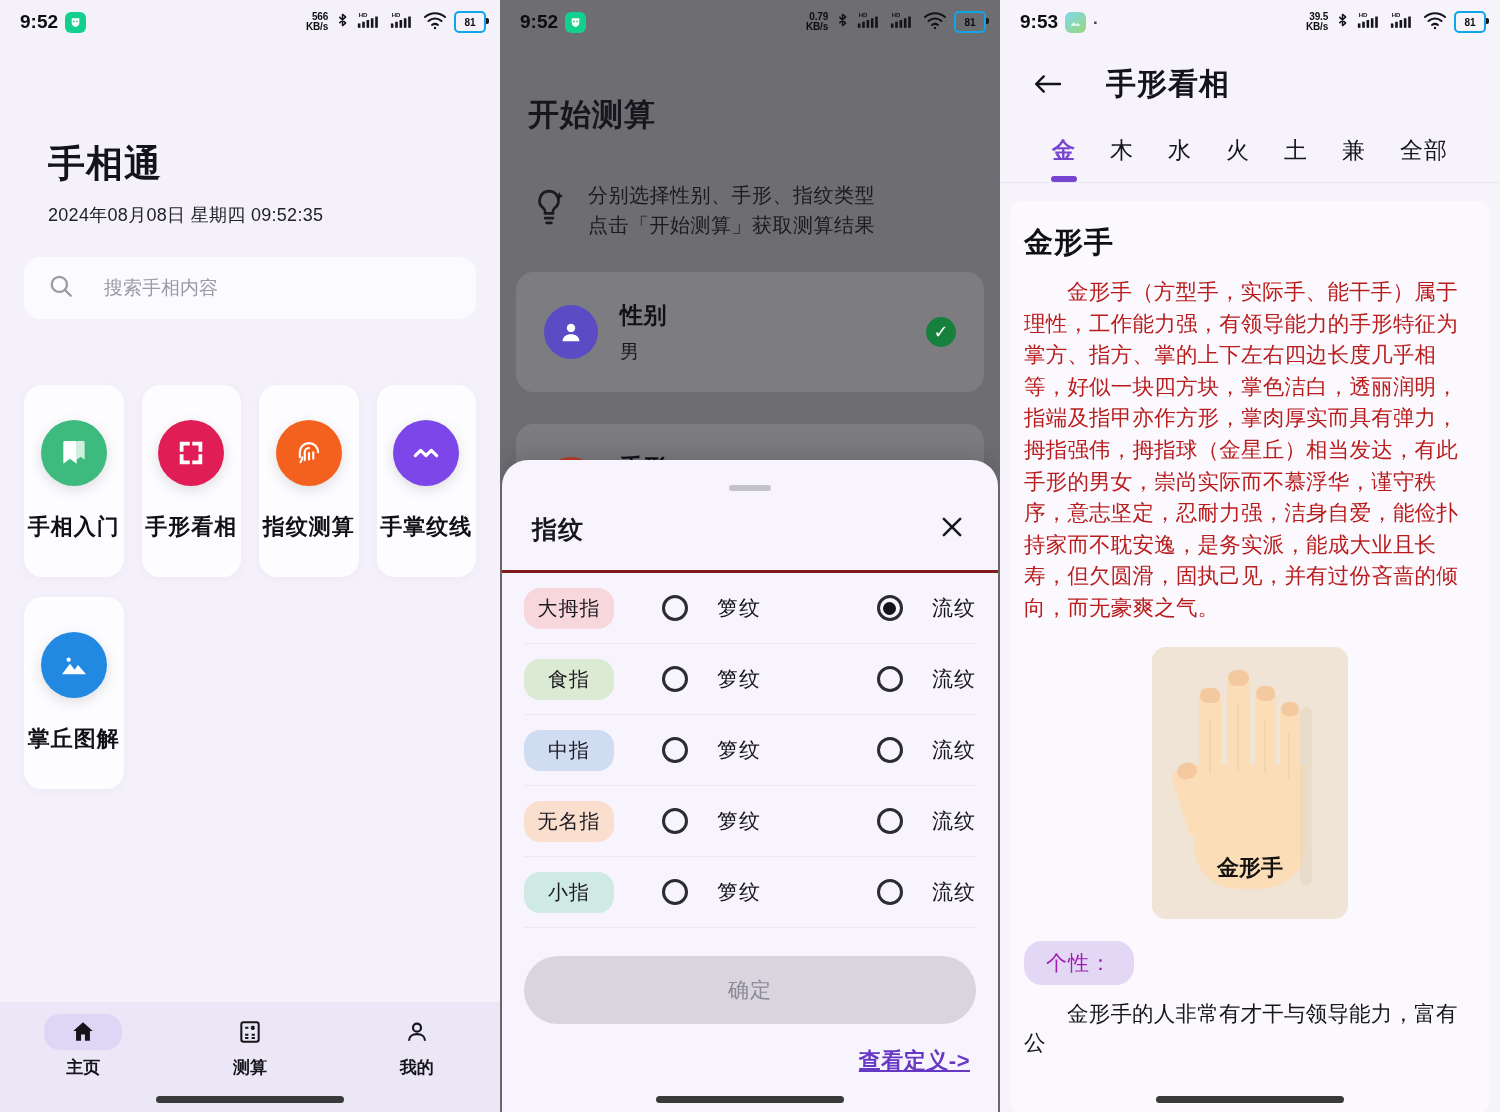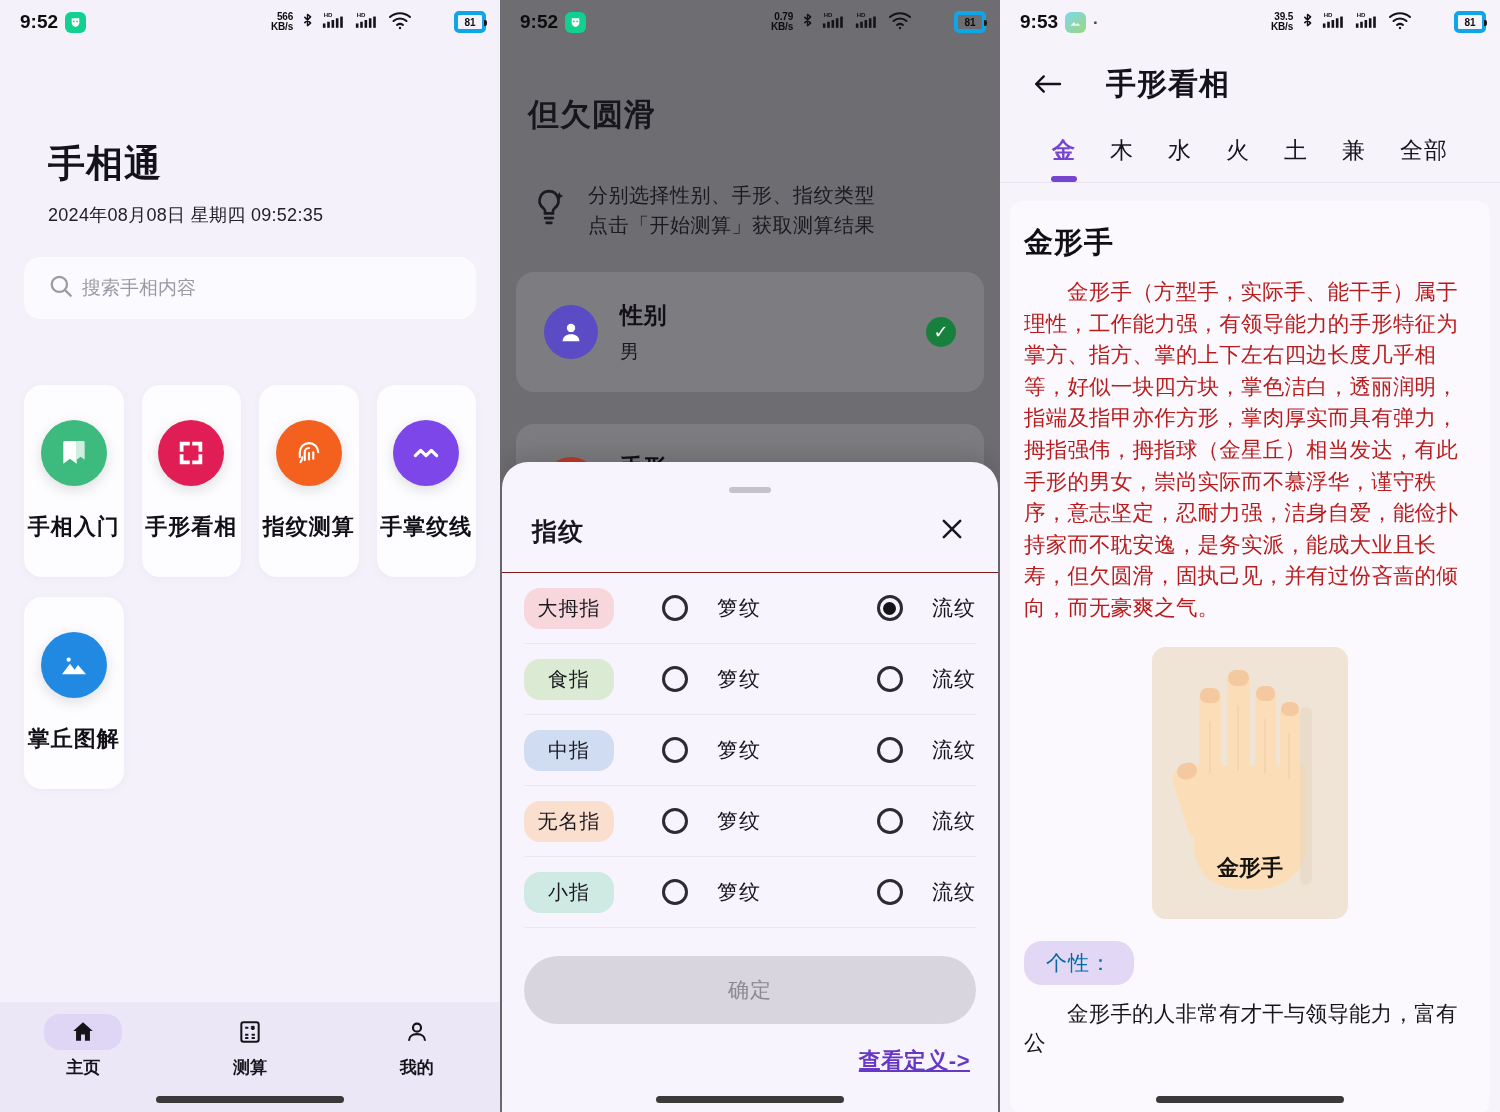--- a/index.html
+++ b/index.html
@@ -26,36 +26,36 @@
     color: #fff; font-size: 12px; line-height: 1;
   }
   .mi-badge.blue { background: linear-gradient(140deg,#7fd8ef,#9ad67c); }
   .dotmark { font-size: 17px; color: #444; }
   .netspeed {
     font-size: 10px; font-weight: 700; line-height: 1.0;
     text-align: right; letter-spacing: -.2px;
   }
   .ic { display: inline-block; vertical-align: middle; }
   .batt {
-    width: 32px; height: 22px; border: 4px solid #0ea5e9; border-radius: 5px;
+    width: 32px; height: 22px; border: 2px solid #0ea5e9; border-radius: 5px;
     display: inline-flex; align-items: center; justify-content: center;
-    font-size: 10px; font-weight: 700; position: relative; margin-left: 35px;
+    font-size: 10px; font-weight: 700; position: relative;
   }
   .batt::after {
     content: ""; position: absolute; right: -5px; top: 5px;
     width: 3px; height: 6px; background: #1a1a1a; border-radius: 0 2px 2px 0;
   }
 
   
   .s1 { background: #f4f1fa; }
   .s1-title { font-size: 37px; font-weight: 700; color: #15131a; padding: 95px 0 0 48px; letter-spacing: 1px; }
   .s1-date { font-size: 18px; color: #232128; padding: 14px 0 0 48px; letter-spacing: .3px; }
   .searchbar {
     margin: 30px 24px 0 24px; height: 62px; background: #fbfaff;
-    border-radius: 16px; display: flex; align-items: center; padding: 0 24px; gap: 8px;
+    border-radius: 16px; display: flex; align-items: center; padding: 0 24px; gap: 30px;
   }
   .search-ph { font-size: 19px; color: #9b99a3; }
   .grid { margin: 66px 24px 0 24px; display: grid; grid-template-columns: 1fr 1fr 1fr 1fr; gap: 20px 18px; }
   .card {
     background: #fdfcff; border-radius: 18px; height: 192px;
     display: flex; flex-direction: column; align-items: center; justify-content: center;
     box-shadow: 0 2px 8px rgba(120,100,180,.05);
   }
   .card-ic {
     width: 66px; height: 66px; border-radius: 50%;
@@ -99,21 +99,21 @@
     display: flex; align-items: center; justify-content: center; color: #fff; font-size: 18px;
   }
   .sheet {
     position: absolute; left: 2px; right: 2px; bottom: 0; z-index: 4;
     background: #f8f4fd; border-radius: 26px 26px 0 0; padding-bottom: 26px;
     box-shadow: 0 -6px 24px rgba(0,0,0,.15);
   }
   .grabber { width: 42px; height: 6px; border-radius: 3px; background: #c4c2cb; margin: 25px auto 0 auto; }
   .sheet-head {
     display: flex; justify-content: space-between;
-    padding: 22px 32px 24px 30px; border-bottom: 1px solid #7f1d1d;
+    padding: 22px 32px 24px 30px; border-bottom: 3px solid #7f1d1d;
   }
   .sheet-title { font-size: 25px; font-weight: 700; color: #18161e; letter-spacing: 1px; }
   .sheet-x { font-size: 30px; color: #1b1920; line-height: 1; }
   .frow {
     display: flex; align-items: center; height: 71px;
     margin: 0 22px; border-bottom: 1px solid #ece8f3; gap: 0; justify-content: space-between;
   }
   .fchip {
     width: 90px; text-align: center; padding: 7px 0; border-radius: 16px;
     font-size: 20px; color: #1b1920; letter-spacing: 1px;
@@ -158,21 +158,21 @@
   .s3-p {
     margin-top: 14px; font-size: 21.5px; line-height: 1.47;
     color: #b91c1c; text-indent: 2em; letter-spacing: .2px;
   }
   .handimg {
     margin: 22px auto 0 auto; width: 196px; height: 272px;
     background: #f0e4d6; border-radius: 14px; position: relative; overflow: hidden;
   }
   .chip-pill {
     display: inline-block; margin-top: 22px; padding: 8px 22px;
-    border-radius: 18px; background: #e2d8f5; font-size: 21px; color: #0369a1; letter-spacing: 1px;
+    border-radius: 18px; background: #e2d8f5; font-size: 21px; color: #a21caf; letter-spacing: 1px;
   }
   .cut-text {
     margin-top: 14px; font-size: 21.5px; color: #16151a; text-indent: 2em; letter-spacing: .2px;
   }
 </style>
 </head>
 <body>
 
 <div class="screens">
 
@@ -377,21 +377,21 @@
                 <path d="M9 15a5 5 0 016 0"></path>
                 <circle cx="12" cy="18" r="1.2" fill="#141318" stroke="none"></circle>
               </svg>
           </span>
           <span class="batt">
               <span>81</span>
             </span>
         </div>
       </div>
 
-      <div class="s2-title">但欠圆滑</div>
+      <div class="s2-title">开始测算</div>
 
       <div class="tip">
         <span style="flex:none;margin-top:6px">
           <svg width="38" height="42" viewBox="0 0 24 26" fill="none" stroke="#1b1a20" stroke-width="1.7" stroke-linecap="round">
               <path d="M12 3a6 6 0 00-3.4 10.9c.6.5.9 1.1.9 1.8V17h5v-1.3c0-.7.3-1.3.9-1.8A6 6 0 0012 3z"></path>
               <path d="M9.5 20h5M10.5 23h3"></path>
               <path d="M18.5 3.5l.8 1.8 1.8.8-1.8.8-.8 1.8-.8-1.8-1.8-.8 1.8-.8z" fill="#1b1a20" stroke="none"></path>
             </svg>
         </span>
         <div class="tip-txt">

